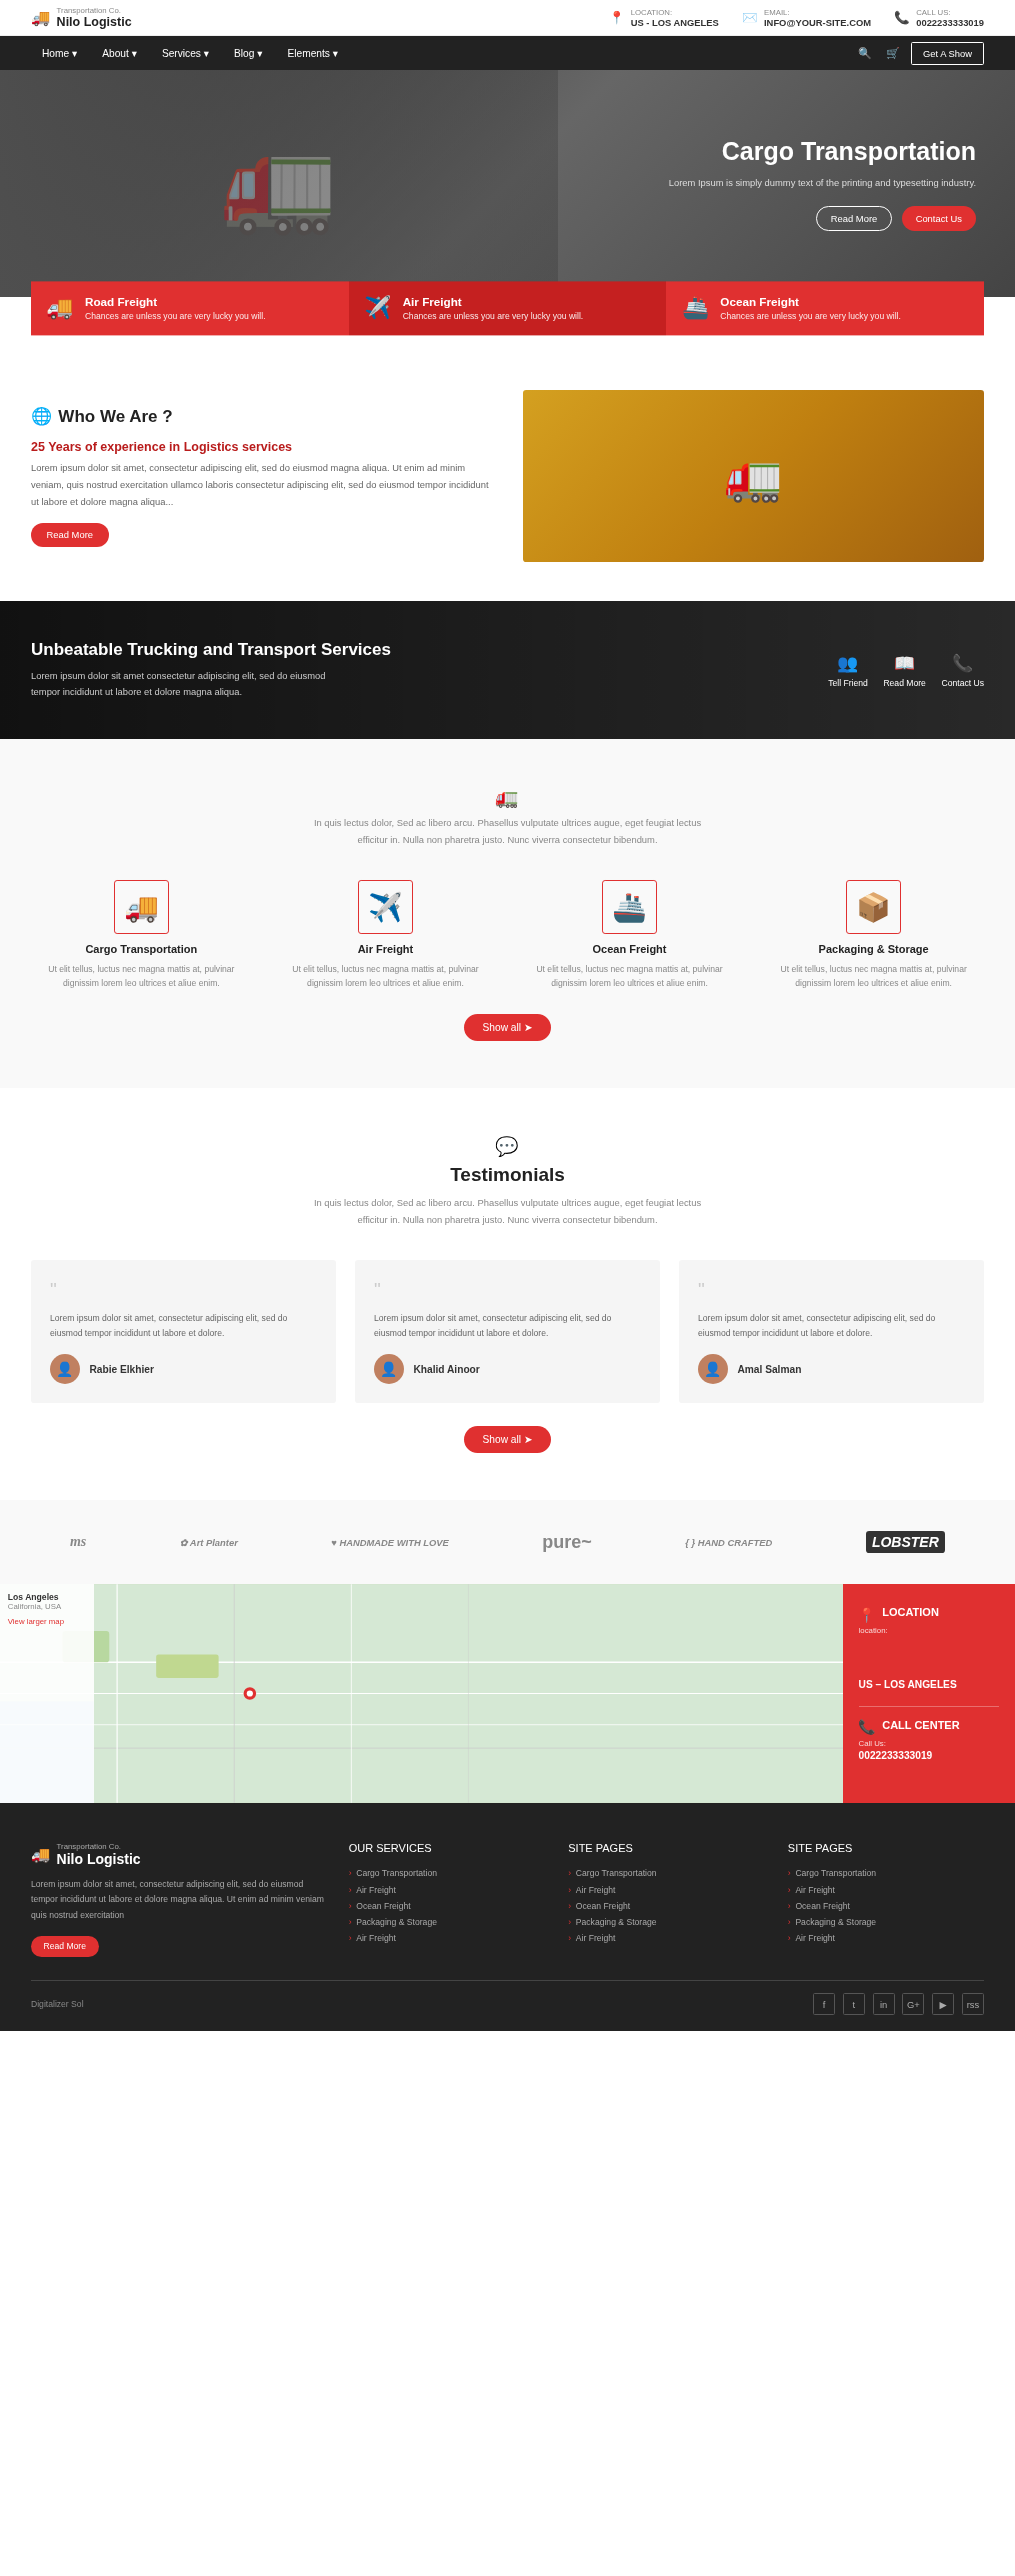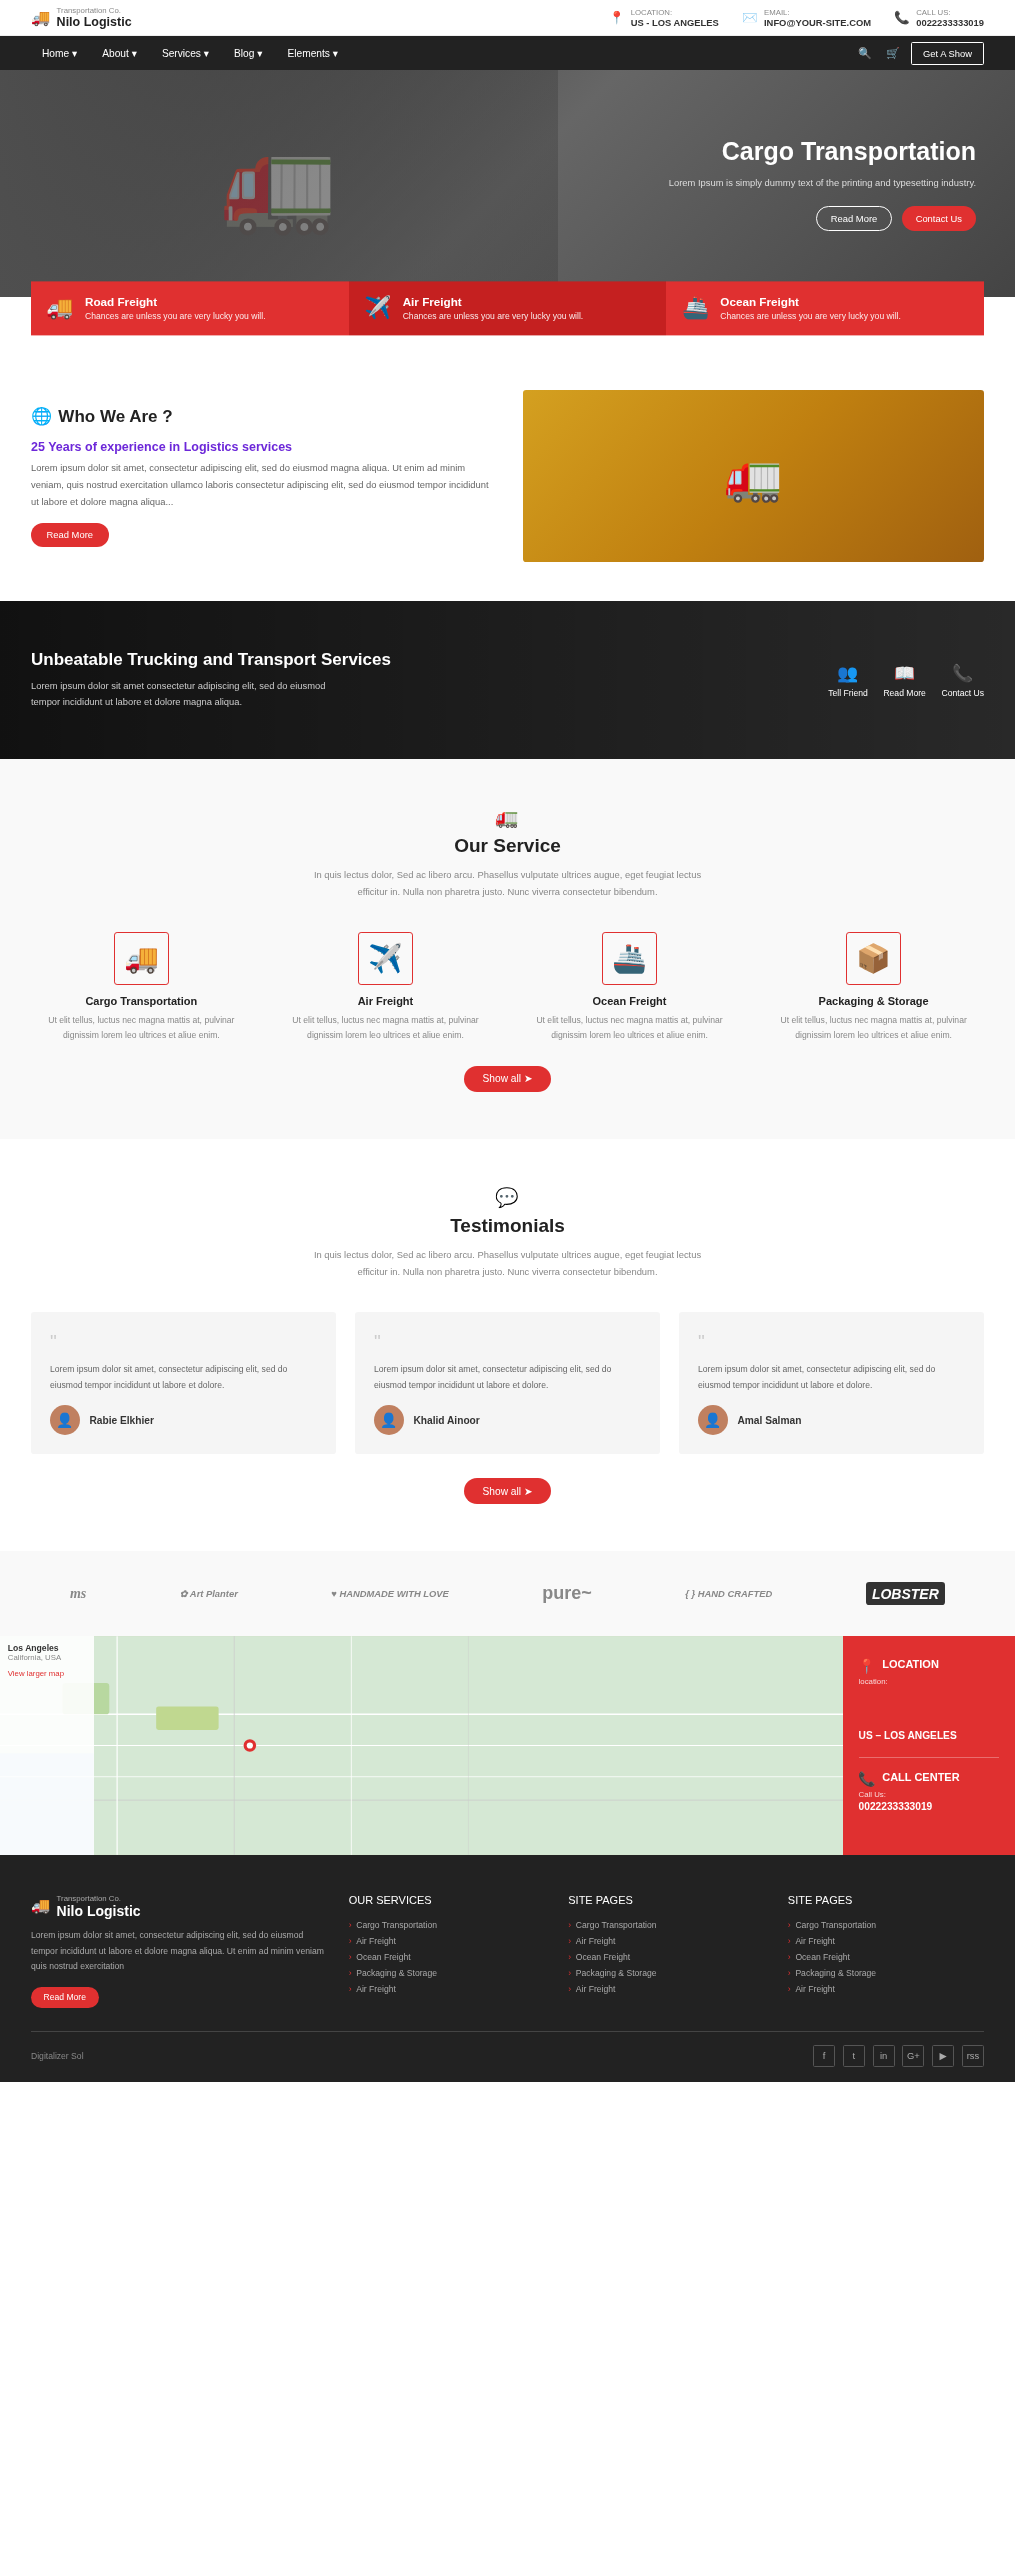--- a/index.html
+++ b/index.html
@@ -39,28 +39,28 @@
     .service-card:nth-child(2) { background: #c52020; }
     .service-card .sc-icon { font-size: 22px; }
     .service-card .sc-title { font-size: 11.7px; font-weight: bold; margin-bottom: 3.1px; }
     .service-card .sc-desc { font-size: 8.6px; opacity: 0.9; }
 
     
     .who-section { padding: 39px 31px; display: grid; grid-template-columns: 1fr 1fr; gap: 31px; align-items: center; }
     .who-left .section-tag { display: flex; align-items: center; gap: 6.2px; margin-bottom: 7.8px; }
     .who-left .section-tag .tag-icon { font-size: 17px; }
     .who-left h2 { font-size: 17px; font-weight: bold; color: #222; text-align: center; }
-    .who-left .experience-title { font-size: 12.5px; font-weight: bold; color: #6d28d9; margin: 12.5px 0 6.2px; }
+    .who-left .experience-title { font-size: 12.5px; font-weight: bold; color: #b91c1c; margin: 12.5px 0 6.2px; }
     .who-left p { font-size: 9.4px; color: #666; line-height: 1.8; margin-bottom: 12.5px; }
     .who-left .read-more-btn { background: #e03030; color: #fff; border: none; padding: 6.2px 15.6px; border-radius: 15.6px; font-size: 9.4px; cursor: pointer; }
     .who-right .truck-placeholder { width: 100%; height: 172px; background: linear-gradient(135deg, #d4a020 0%, #c08010 50%, #a06010 100%); border-radius: 3.1px; display: flex; align-items: center; justify-content: center; }
     .who-right .truck-placeholder span { font-size: 47px; }
 
     
-    .transport-banner { background: linear-gradient(to right, rgba(0,0,0,0.75), rgba(0,0,0,0.4)), #444; padding: 49px 31px; display: flex; align-items: center; justify-content: space-between; min-height: 125px; }
+    .transport-banner { background: linear-gradient(to right, rgba(0,0,0,0.75), rgba(0,0,0,0.4)), #444; padding: 39px 31px; display: flex; align-items: center; justify-content: space-between; min-height: 125px; }
     .tb-left h2 { font-size: 17px; color: #fff; margin-bottom: 7.8px; }
     .tb-left p { font-size: 9.4px; color: #ccc; line-height: 1.7; max-width: 297px; }
     .tb-actions { display: flex; gap: 15.6px; }
     .tb-action { display: flex; flex-direction: column; align-items: center; gap: 4.7px; color: #fff; cursor: pointer; }
     .tb-action .ta-icon { font-size: 17px; }
     .tb-action .ta-label { font-size: 8.6px; }
 
     
     .our-service { padding: 47px 31px; background: #f9f9f9; }
     .section-header { text-align: center; margin-bottom: 31px; }
@@ -236,21 +236,20 @@
     <div class="tb-action">
       <span class="ta-icon">📞</span>
       <span class="ta-label">Contact Us</span>
     </div>
   </div>
 </div>
 
 <div class="our-service">
   <div class="section-header">
     <div class="red-icon">🚛</div>
-    <h2>Our Service</h2>
     <p>In quis lectus dolor, Sed ac libero arcu. Phasellus vulputate ultrices augue, eget feugiat lectus efficitur in. Nulla non pharetra justo. Nunc viverra consectetur bibendum.</p>
   </div>
   <div class="service-grid">
     <div class="service-item">
       <div class="si-icon">🚚</div>
       <div class="si-title">Cargo Transportation</div>
       <p>Ut elit tellus, luctus nec magna mattis at, pulvinar dignissim lorem leo ultrices et aliue enim.</p>
     </div>
     <div class="service-item">
       <div class="si-icon">✈️</div>

